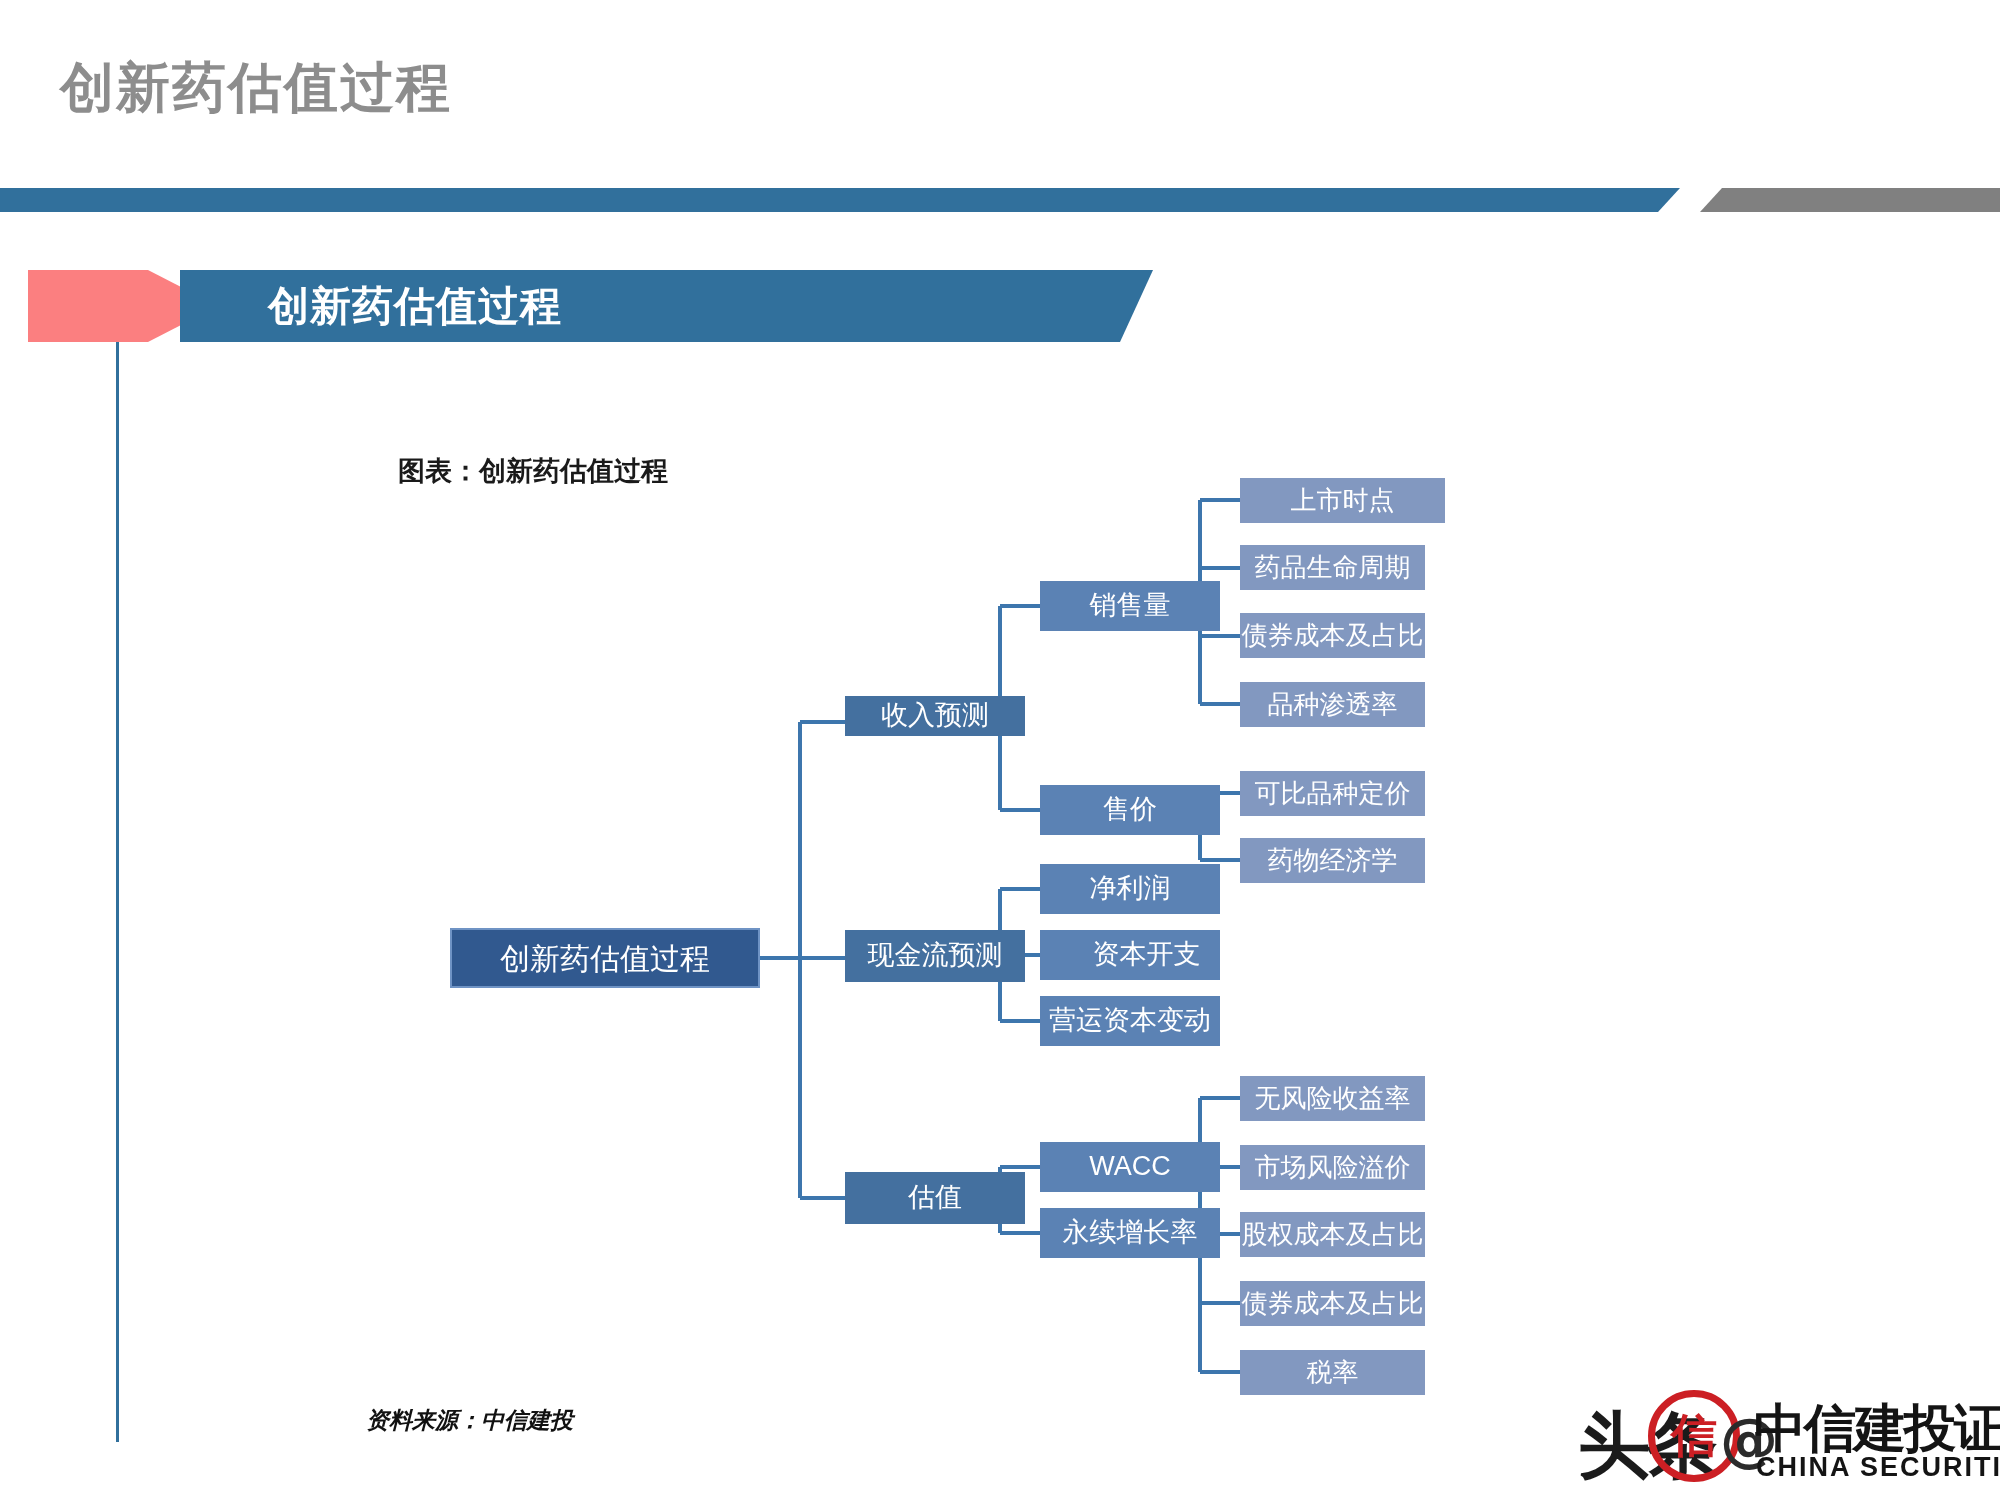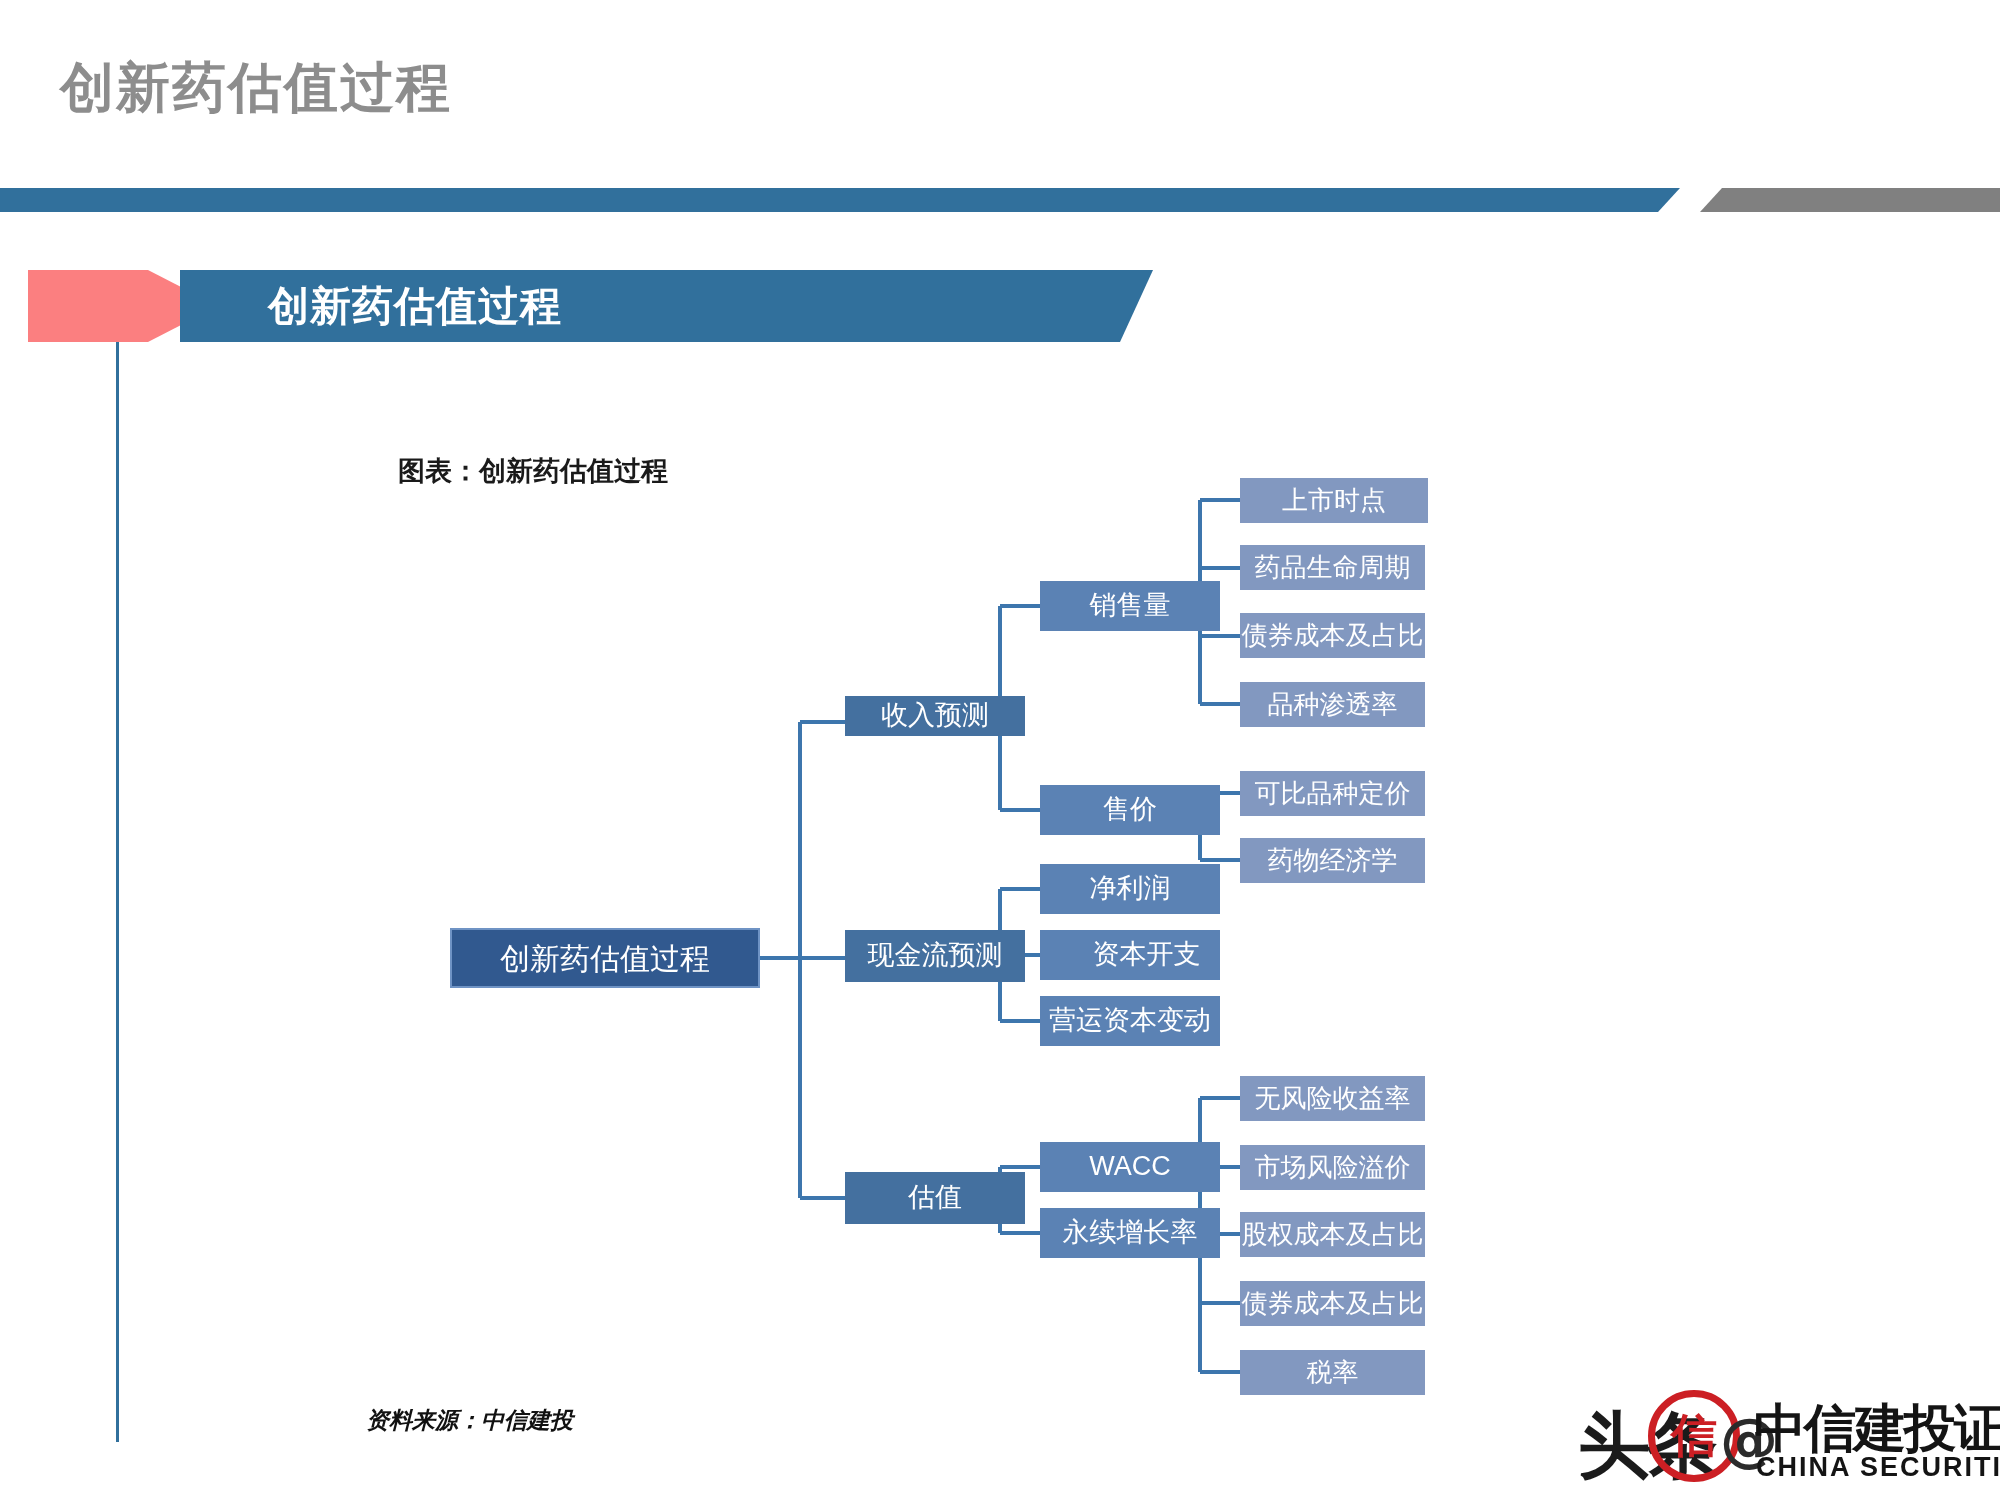--- a/index.html
+++ b/index.html
@@ -340,21 +340,21 @@
 <div class="node lvl3" style="left:1040px;top:996px;width:180px;height:50px;">
   <span>营运资本变动</span>
 </div>
 <div class="node lvl3" style="left:1040px;top:1142px;width:180px;height:50px;">
   <span>WACC</span>
 </div>
 <div class="node lvl3" style="left:1040px;top:1208px;width:180px;height:50px;">
   <span>永续增长率</span>
 </div>
 
-<div class="node lvl4" style="left:1240px;top:478px;width:188px;height:45px;">
+<div class="node lvl4" style="left:1240px;top:478px;width:205px;height:45px;">
   <span>上市时点</span>
 </div>
 <div class="node lvl4" style="left:1240px;top:545px;width:185px;height:45px;">
   <span>药品生命周期</span>
 </div>
 <div class="node lvl4" style="left:1240px;top:613px;width:185px;height:45px;">
   <span>债券成本及占比</span>
 </div>
 <div class="node lvl4" style="left:1240px;top:682px;width:185px;height:45px;">
   <span>品种渗透率</span>

